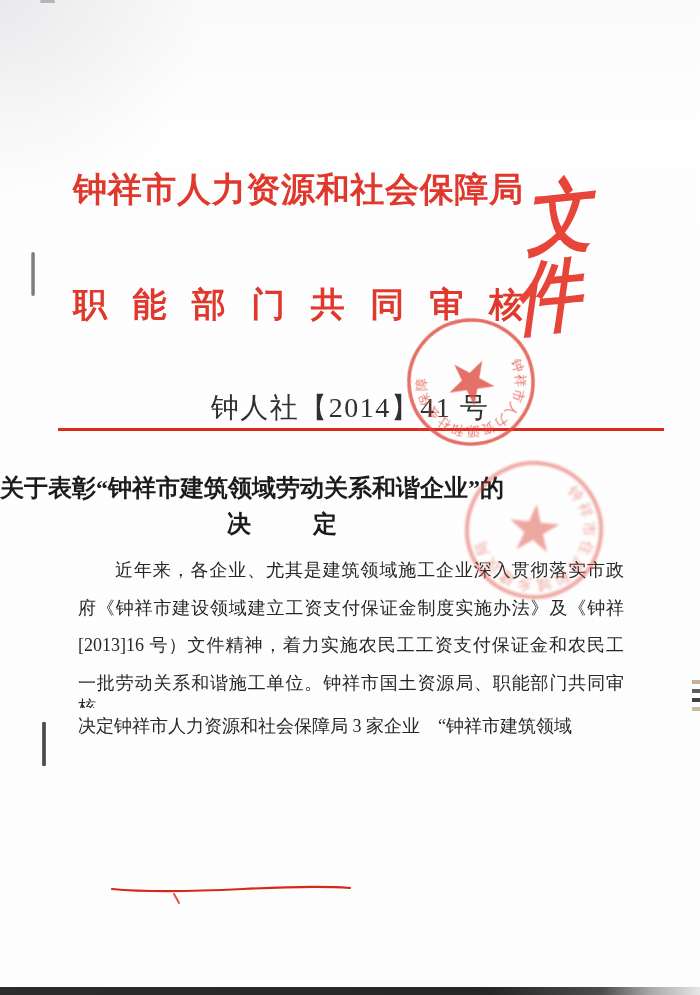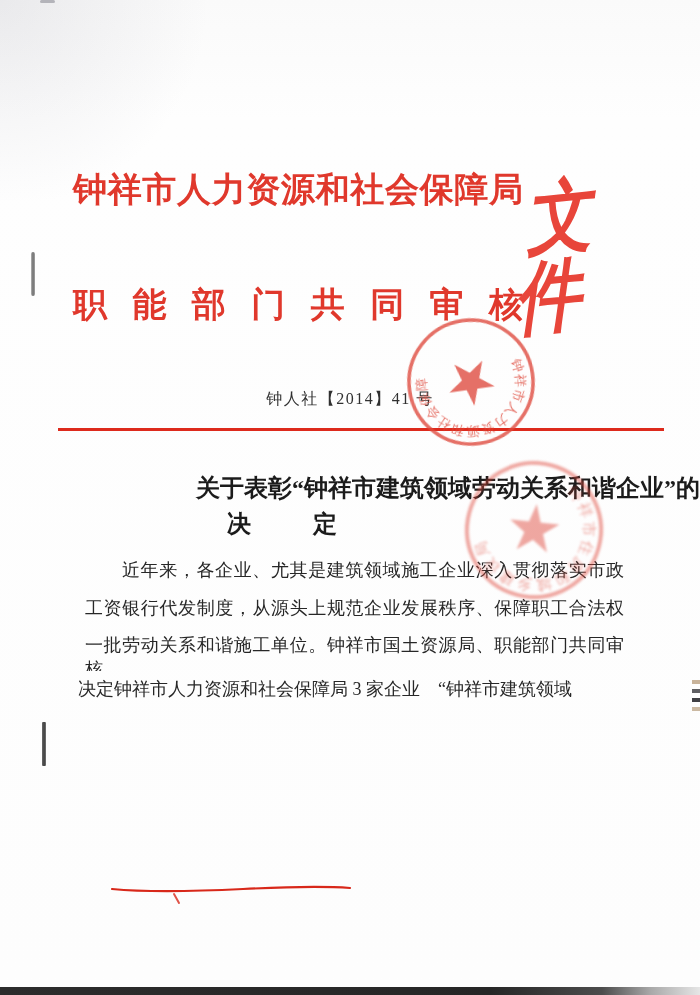--- a/index.html
+++ b/index.html
@@ -20,32 +20,32 @@
     background:linear-gradient(to right,#6a6a6a,#3f3f3f 55%,#777);}
   .edge-tab{left:692px;width:8px;height:3.5px;}
   .bottom-strip{left:0;bottom:0;width:700px;height:8px;
     background:linear-gradient(to right,#2c2c2c 0%,#262626 70%,#4c4c4c 86%,#a9a9a9 93%,#e6e6e6 100%);}
   
   .agency{left:73px;width:450px;line-height:44px;font-size:34px;font-weight:700;
     color:#e0382c;text-align:justify;text-align-last:justify;white-space:nowrap;letter-spacing:0;}
   .docmark{left:522px;top:186px;width:76px;font-size:72px;line-height:71px;
     font-weight:700;color:#e8453a;word-break:break-all;
     transform:rotate(-6deg) skewX(-14deg) scale(.92,1.1);transform-origin:50% 50%;}
-  .docnum{left:0;top:389px;width:700px;text-align:center;font-size:16px;
+  .docnum{left:0;top:389px;width:700px;text-align:center;font-size:28px;
     letter-spacing:1.5px;color:#303030;}
   .redline{left:58px;top:428px;width:606px;height:3px;background:#dd2a1c;}
   
-  .title1{left:0;top:472px;width:700px;text-align:right;font-size:24px;
+  .title1{left:0;top:472px;width:700px;text-align:left;font-size:24px;
     font-weight:700;color:#1b1b1b;letter-spacing:0;}
   .title2{top:508px;font-size:24px;font-weight:700;color:#1b1b1b;}
   
   .body-block{left:78px;top:558px;width:546px;font-size:18px;color:#272727;}
   .bline{height:37.5px;line-height:37.5px;white-space:nowrap;}
   .jline{text-align:justify;text-align-last:justify;white-space:normal;
-    overflow:hidden;height:37.5px;margin-left:7px;}
+    overflow:hidden;height:37.5px;}
   .indent{padding-left:37px;box-sizing:border-box;}
   .underline-svg{left:108px;top:880px;width:252px;height:30px;}
   .seal-svg{pointer-events:none;}
 </style>
 </head>
 <body>
 
 <div class="page">
 
   <div class="abs corner-shade"></div>
@@ -64,21 +64,22 @@
 
   <div class="abs docnum">钟人社【2014】41 号</div>
   <div class="abs redline"></div>
 
   <div class="abs title1">关于表彰“钟祥市建筑领域劳动关系和谐企业”的</div>
   <div class="abs title2" style="left:227px;">决</div>
   <div class="abs title2" style="left:313px;">定</div>
 
   <div class="abs body-block">
     <div class="jline indent">近年来，各企业、尤其是建筑领域施工企业深入贯彻落实市政</div>
-    <div class="jline">工资银行代发制度，从源头上规范企业发展秩序、保障职工合法权</div>
+    <div class="jline">府《钟祥市建设领域建立工资支付保证金制度实施办法》及《钟祥</div>
+    <div class="jline">[2013]16 号）文件精神，着力实施农民工工资支付保证金和农民工</div>
     <div class="jline">一批劳动关系和谐施工单位。钟祥市国土资源局、职能部门共同审核，</div>
     <div class="bline"><span>决定</span><span>钟祥市人力资源和社会保障局</span><span> 3 家企业　“钟祥市建筑领域</span></div>
   </div>
 
   <svg class="abs underline-svg" viewBox="0 0 252 30">
     <path d="M4,9 C45,13 95,11 135,9 S 215,6 242,8" fill="none" stroke="#d8281a" stroke-width="2.2" stroke-linecap="round"></path>
     <path d="M66,14 l5,9" fill="none" stroke="#d8281a" stroke-width="2" stroke-linecap="round" opacity=".8"></path>
   </svg>
 
   <svg class="abs seal-svg" style="left:401px;top:312px;" width="140" height="140" viewBox="0 0 140 140">

